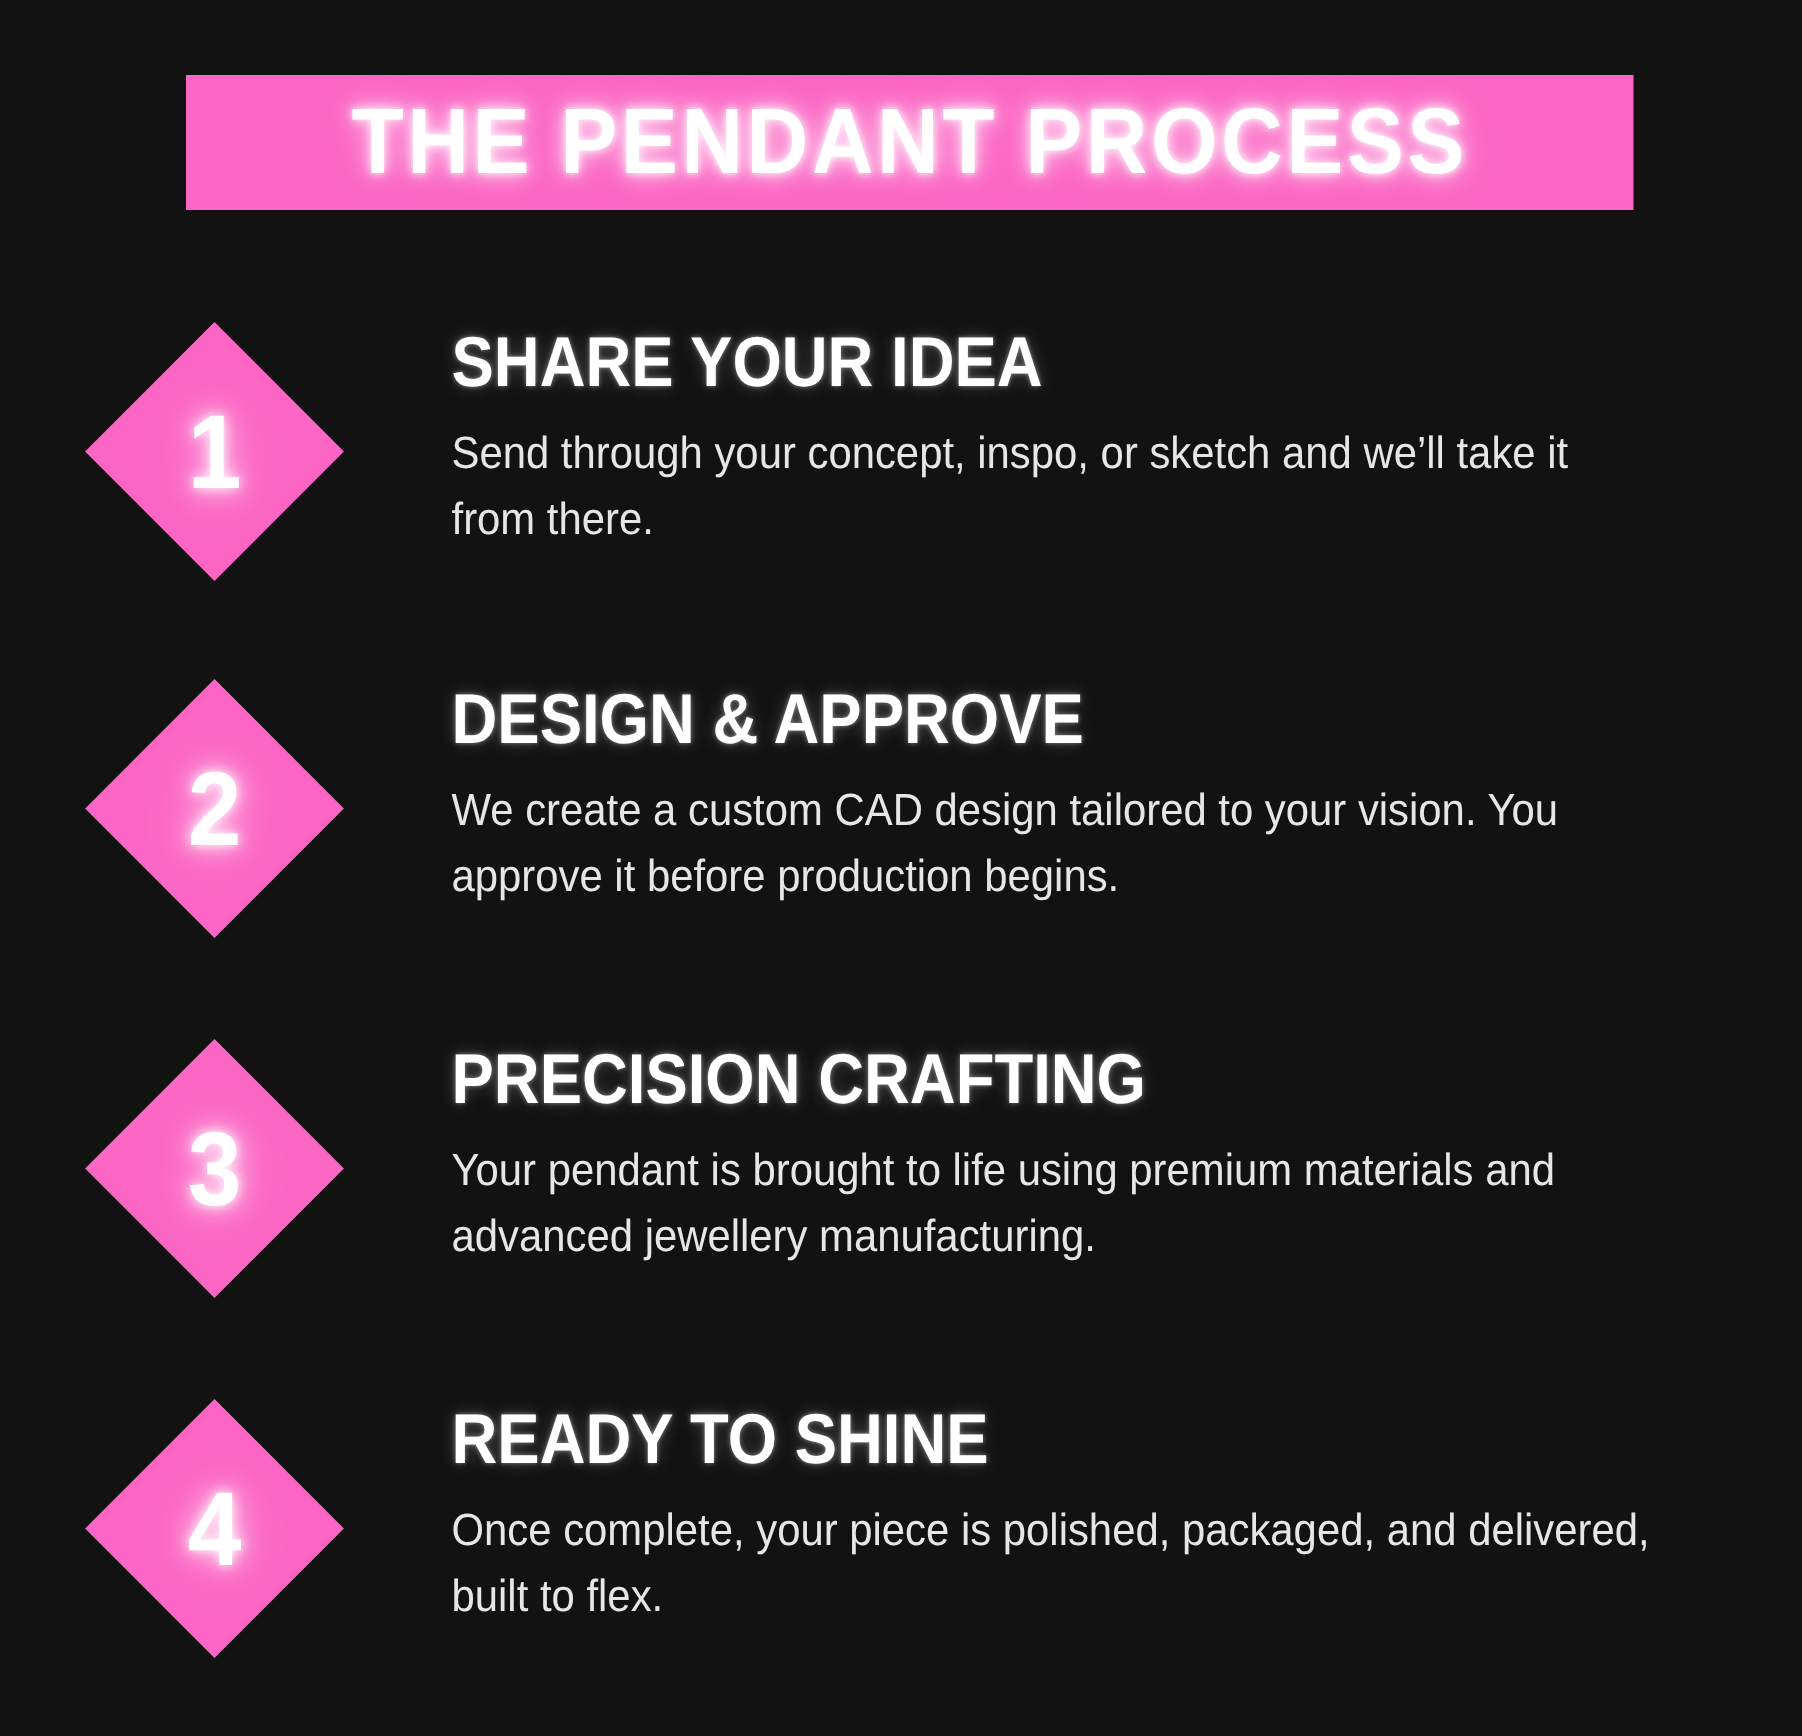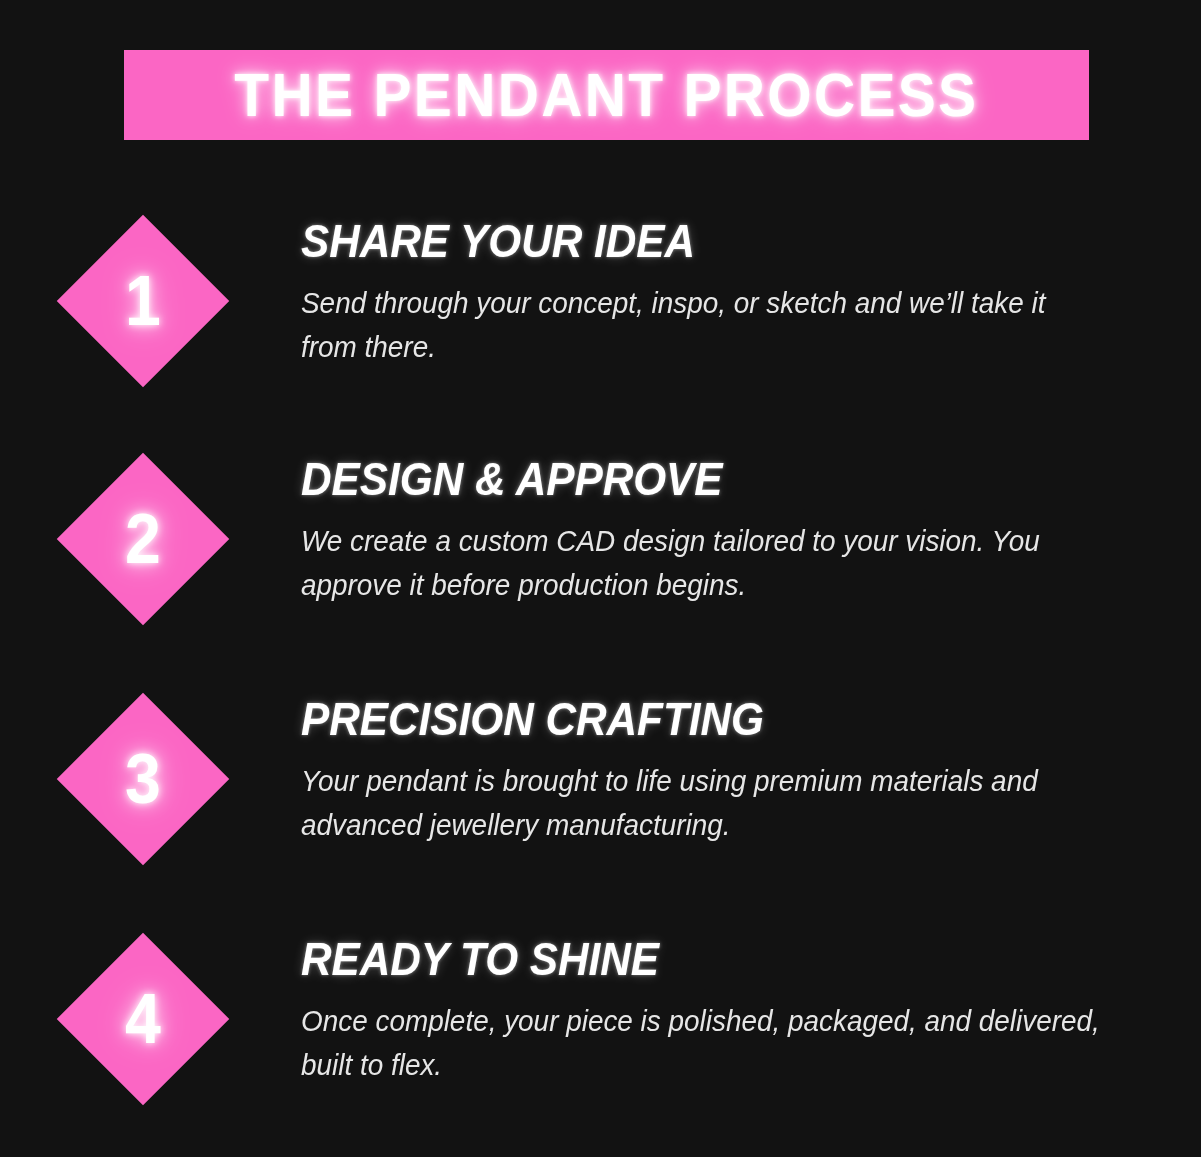--- a/index.html
+++ b/index.html
@@ -104,21 +104,20 @@
       0 0 8px rgba(255,255,255,0.95),
       0 0 18px rgba(255,255,255,0.8),
       0 0 34px rgba(255,255,255,0.5);
   }
 
   .step-body {
     position: absolute;
     left: 301px;
     top: 0;
     width: 860px;
-    font-style: italic;
   }
 
   .step-heading {
     font-family: "Liberation Sans", sans-serif;
     font-weight: bold;
     font-size: 47px;
     line-height: 52px;
     color: #ffffff;
     letter-spacing: 0px;
     transform: scaleX(0.9);

